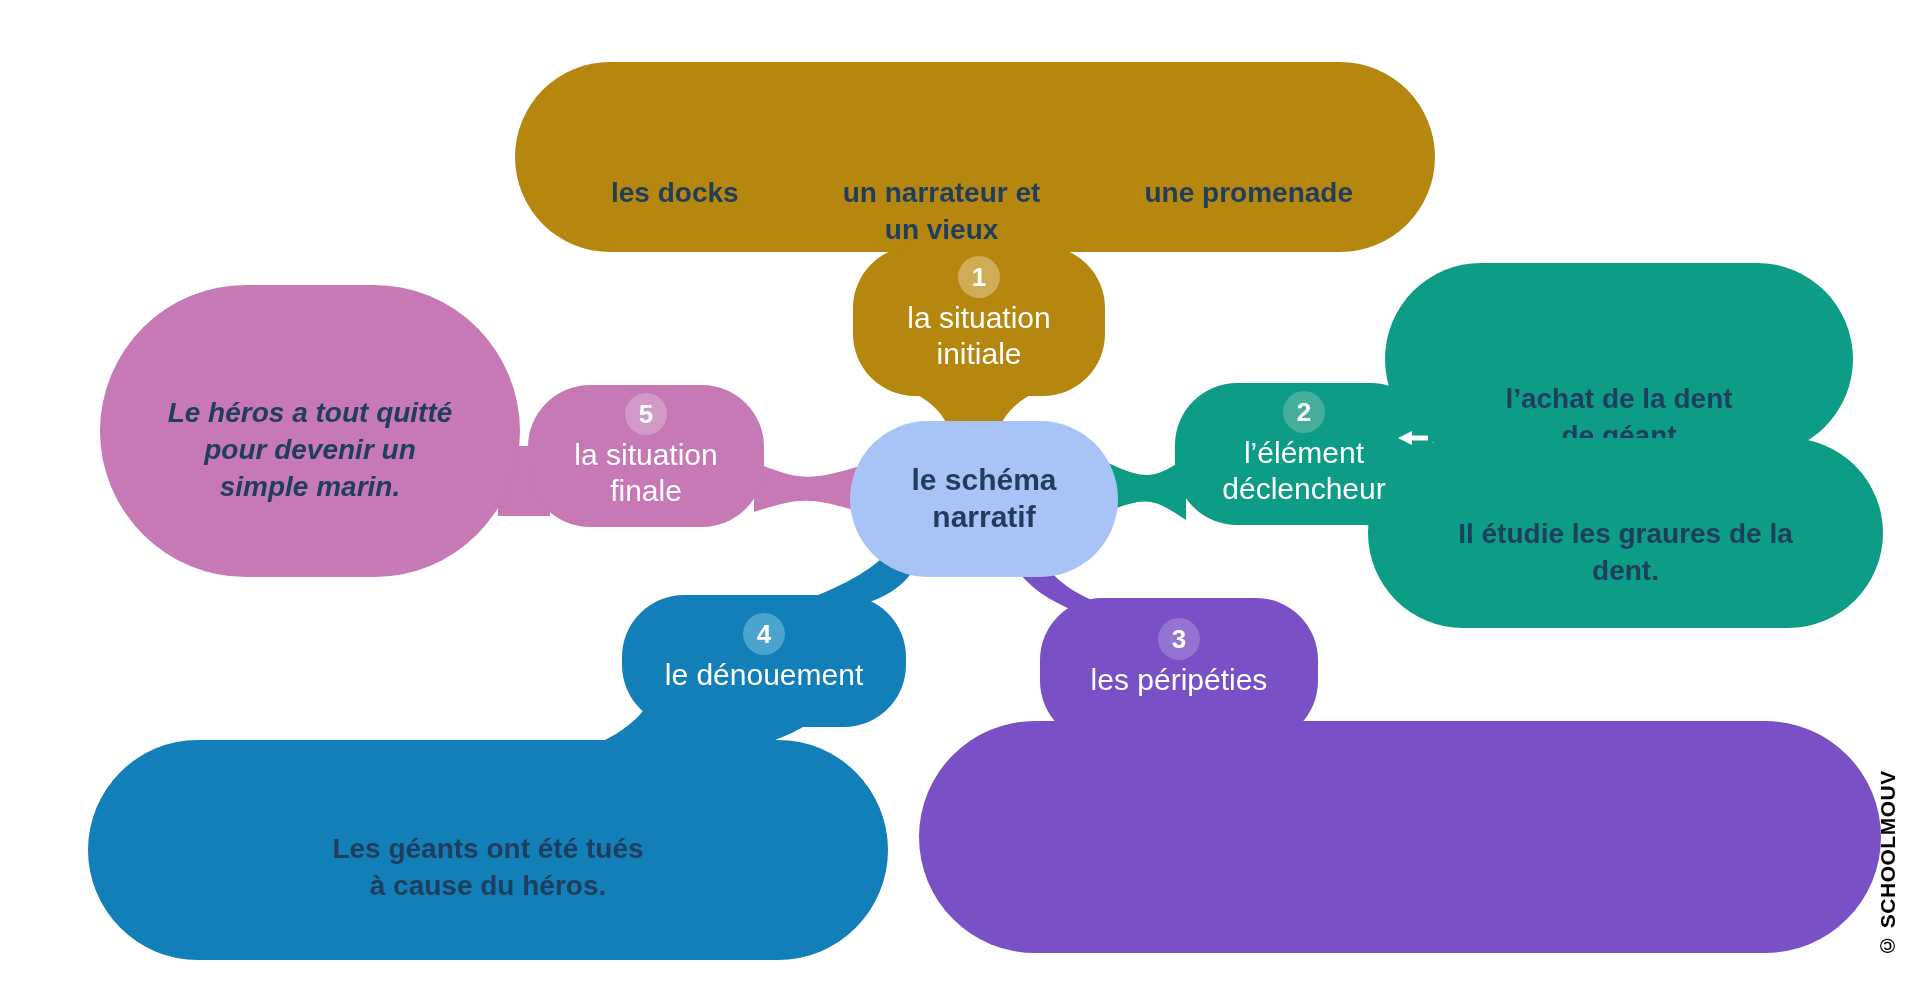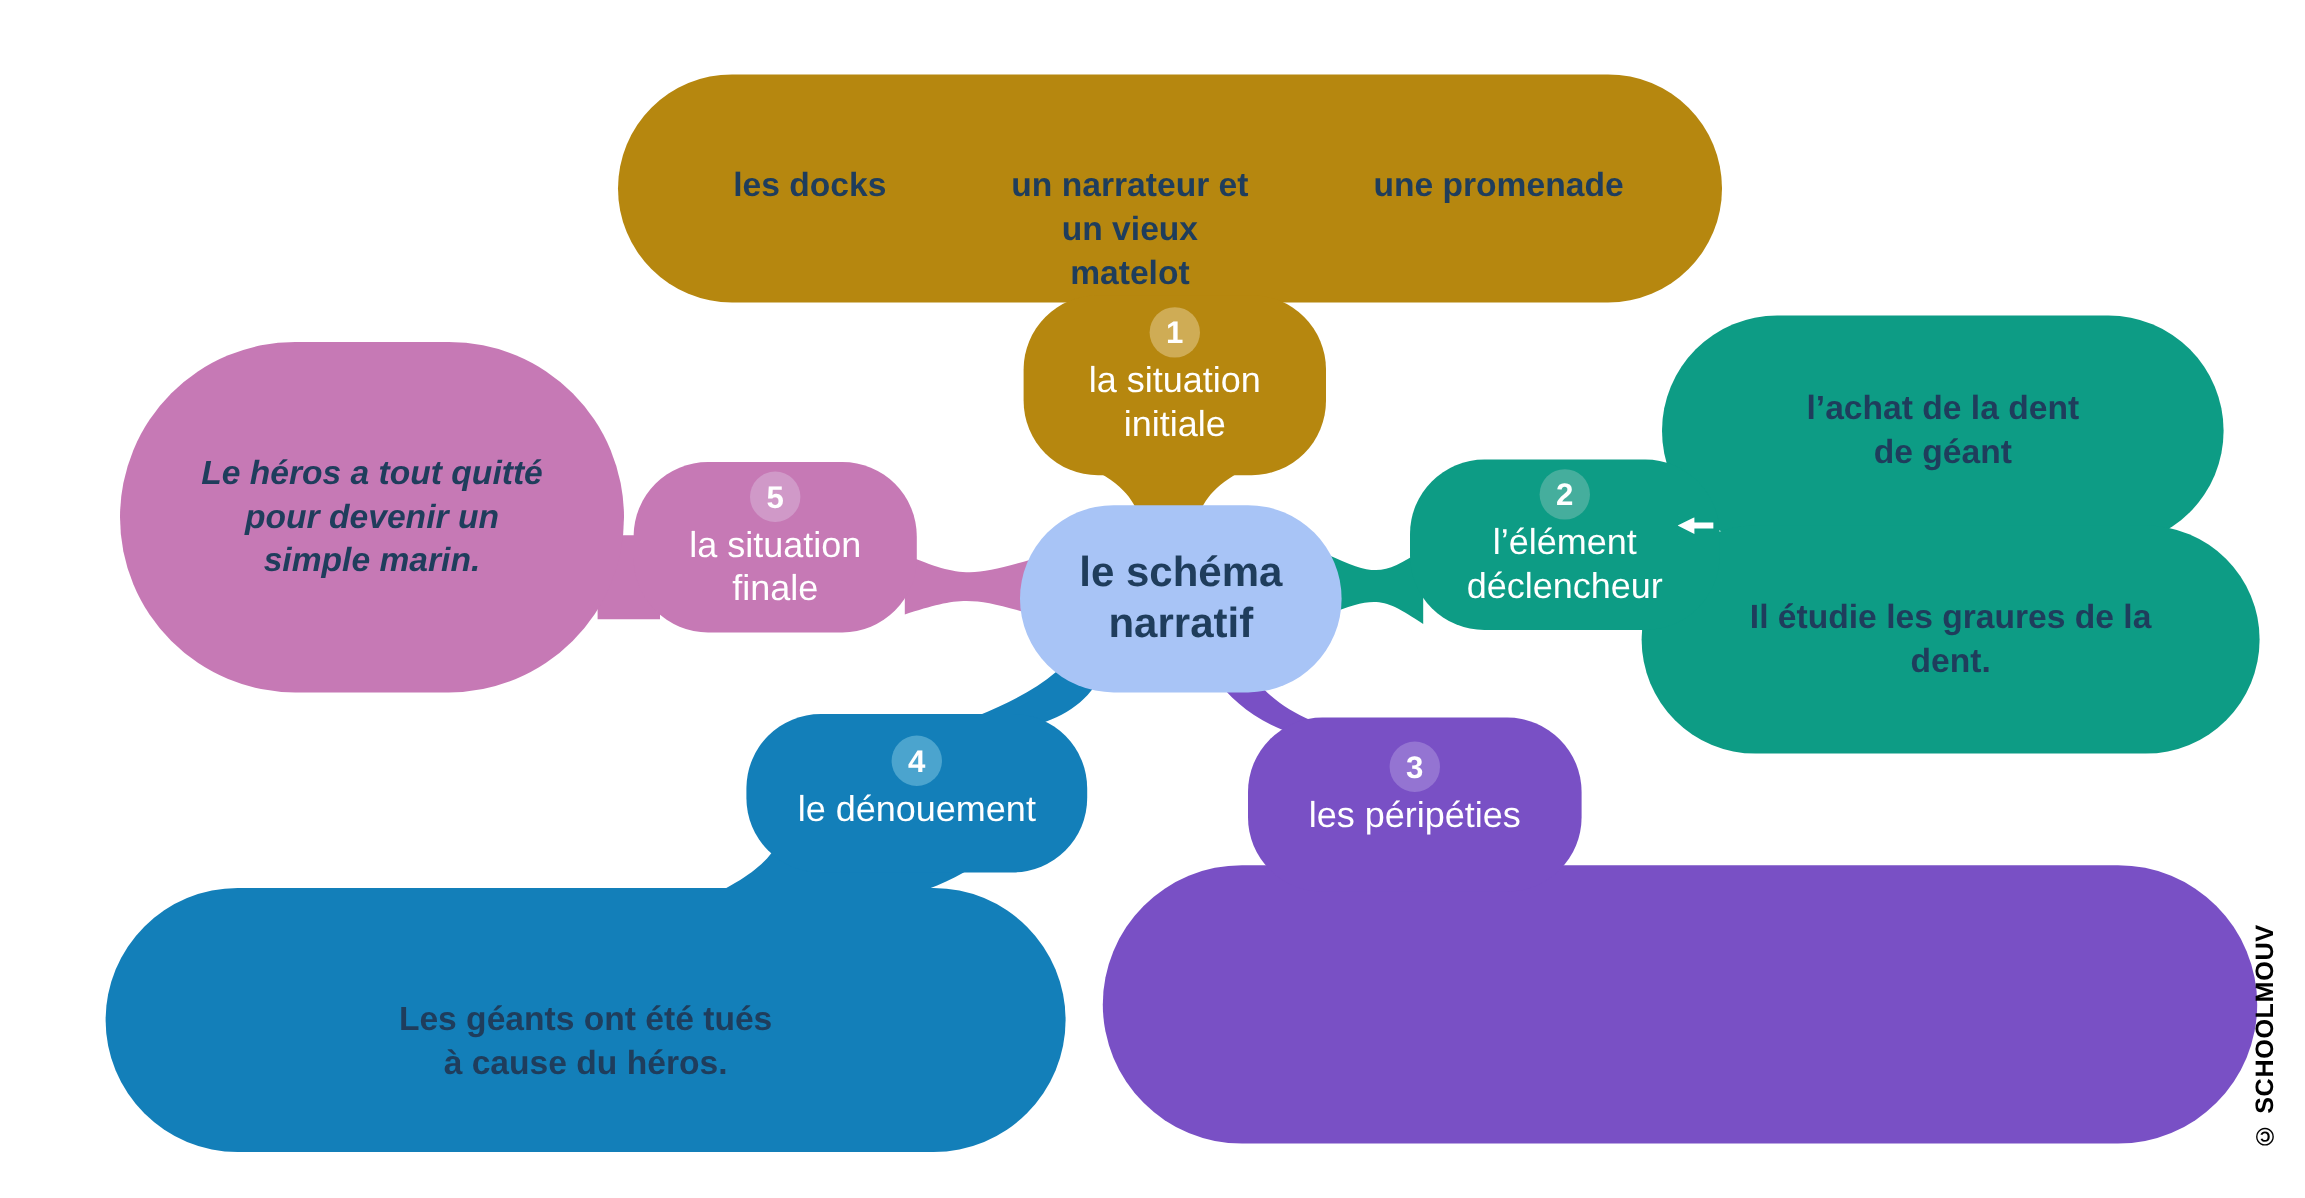--- a/index.html
+++ b/index.html
@@ -19,41 +19,42 @@
   .c-pink   { background:#C679B5; }
   .b-gold   { background:#CFAC55; }
   .b-teal   { background:#45AE9D; }
   .b-purple { background:#9474D2; }
   .b-blue   { background:#4BA4CE; }
   .b-pink   { background:#D099C8; }
 
   .note {
     font-weight:700; color:#1F3D5C; font-size:28px; line-height:1.32;
     text-align:center;
+    margin-top:39px;
   }
   .node {
     display:flex; flex-direction:column; align-items:center;
     border-radius:62px; color:#ffffff;
   }
   .badge {
     width:42px; height:42px; border-radius:50%; flex:0 0 auto;
     display:flex; align-items:center; justify-content:center;
     font-size:26px; font-weight:700; color:#ffffff;
   }
   .node-label {
     font-size:30px; font-weight:400; text-align:center; line-height:1.2;
     color:#ffffff; margin-top:2px;
   }
   .node-label span { display:block; }
 
   .center-node {
     position:absolute; z-index:3; left:850px; top:421px; width:268px; height:156px;
     border-radius:78px; background:#A8C4F6;
     display:flex; flex-direction:column; align-items:center; justify-content:center;
-    color:#1F3D5C; font-weight:800; font-size:35px; line-height:1.22; text-align:right;
+    color:#1F3D5C; font-weight:800; font-size:30px; line-height:1.22; text-align:right;
   }
   .center-node span { display:block; }
 
   .flex-center { display:flex; align-items:center; justify-content:center; }
 
   .watermark {
     position:absolute; z-index:4; left:1876px; top:748px; height:210px;
     writing-mode:vertical-rl; transform:rotate(180deg);
     font-weight:700; font-size:21px; letter-spacing:0.5px; color:#000000;
     white-space:nowrap;
@@ -82,21 +83,21 @@
     <div class="note">une promenade</div>
   </div>
   <div class="shape node c-gold" style="left:853px; top:246px; width:252px; height:150px; padding-top:10px;">
     <div class="badge b-gold">1</div>
     <div class="node-label">
       <span>la situation</span>
       <span>initiale</span>
     </div>
   </div>
 
-  <div class="shape pill c-teal flex-center" style="left:1385px; top:263px; width:468px; height:192px;">
+  <div class="shape pill c-teal flex-center" style="left:1385px; top:263px; width:468px; height:192px;align-items:flex-end;">
     <div class="note" style="width:265px;">l’achat de la dent de géant</div>
   </div>
   <div class="shape pill c-teal flex-center" style="left:1368px; top:438px; width:515px; height:190px;">
     <div class="note" style="width:345px;">Il étudie les graures de la dent.</div>
   </div>
   <div class="shape node c-teal" style="left:1175px; top:383px; width:258px; height:142px; padding-top:8px;">
     <div class="badge b-teal">2</div>
     <div class="node-label">
       <span>l’élément</span>
       <span>déclencheur</span>

